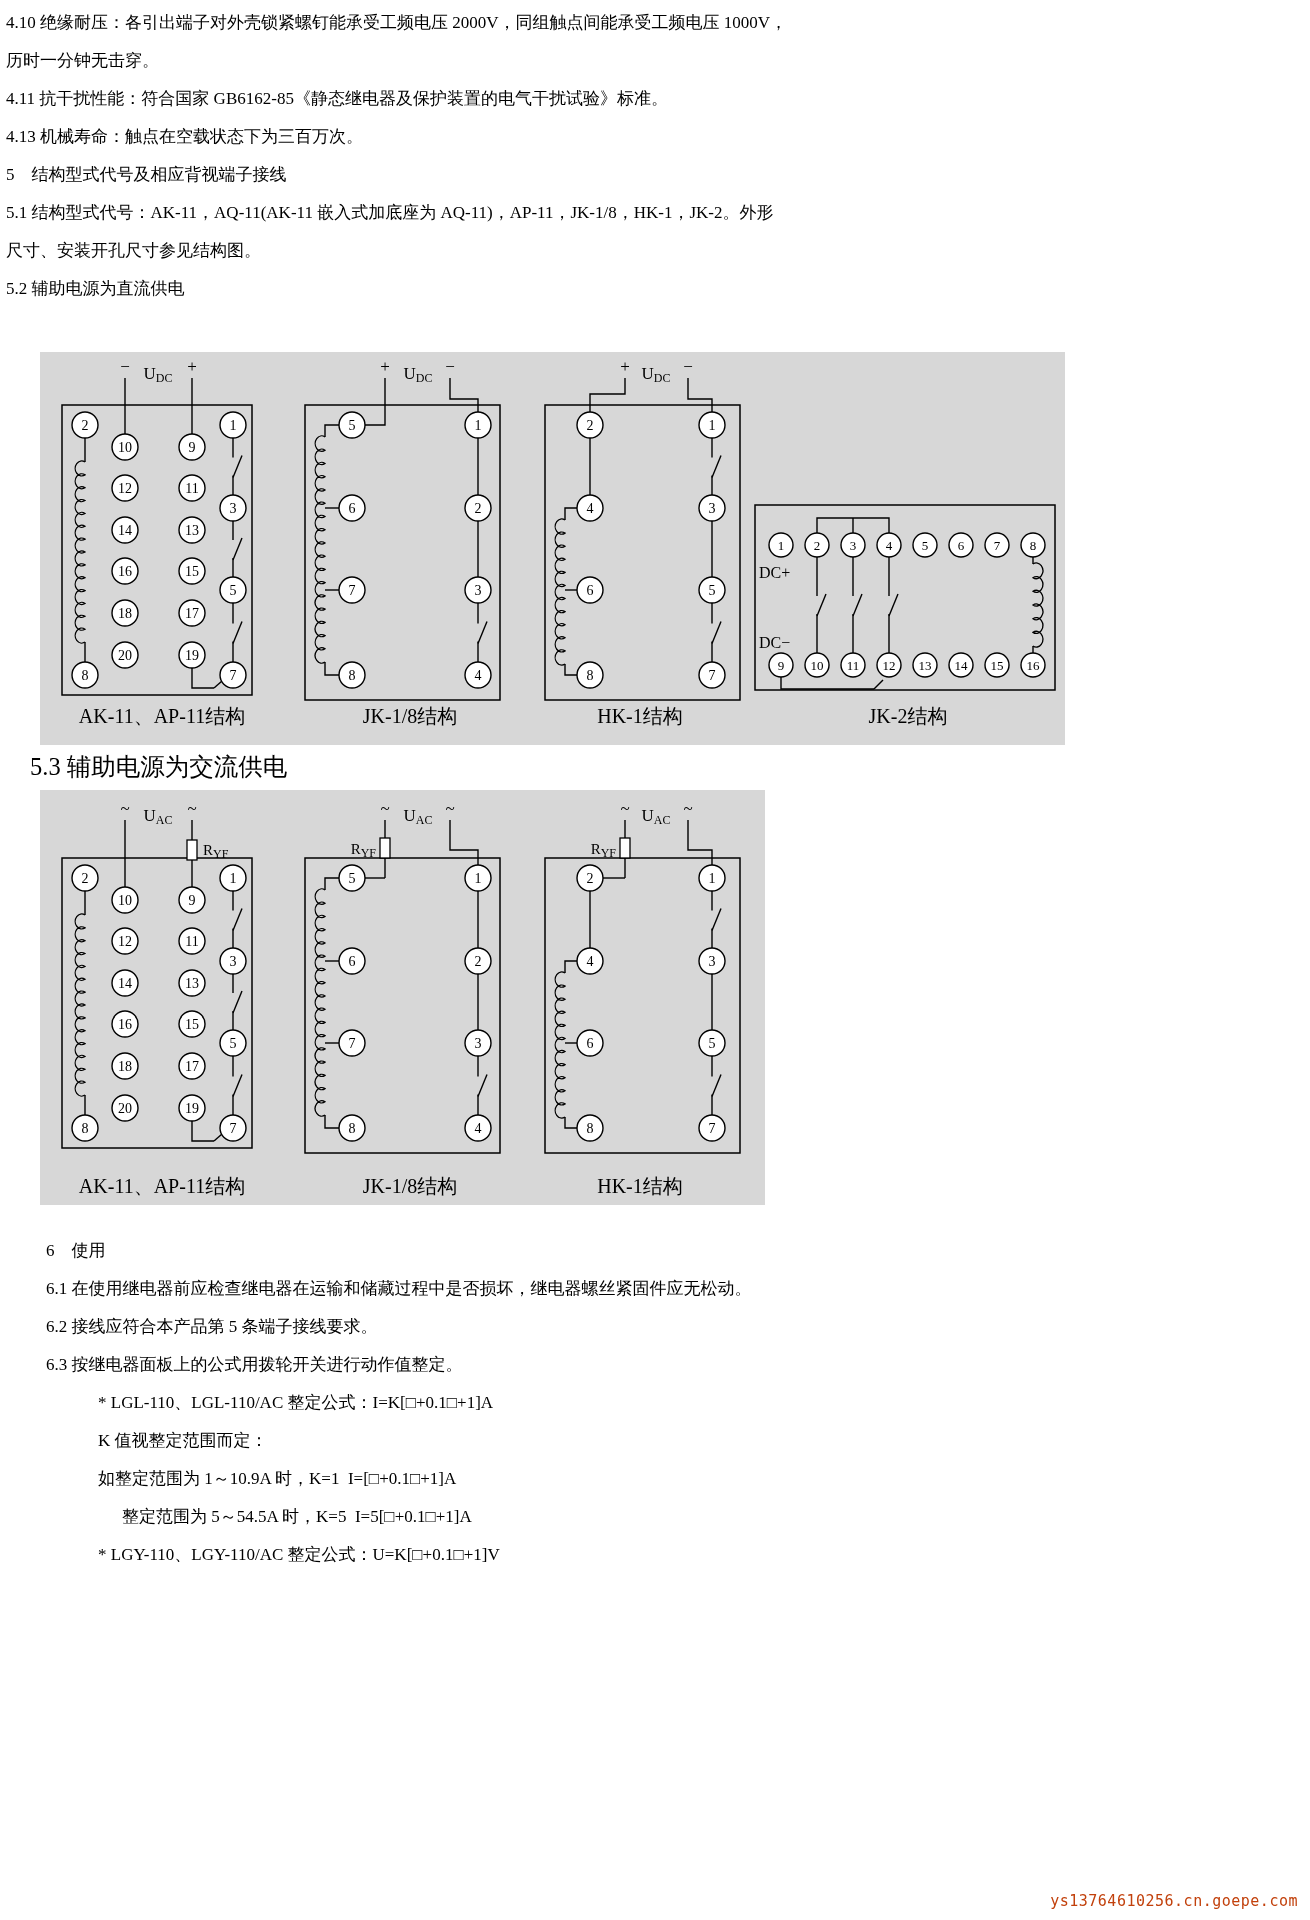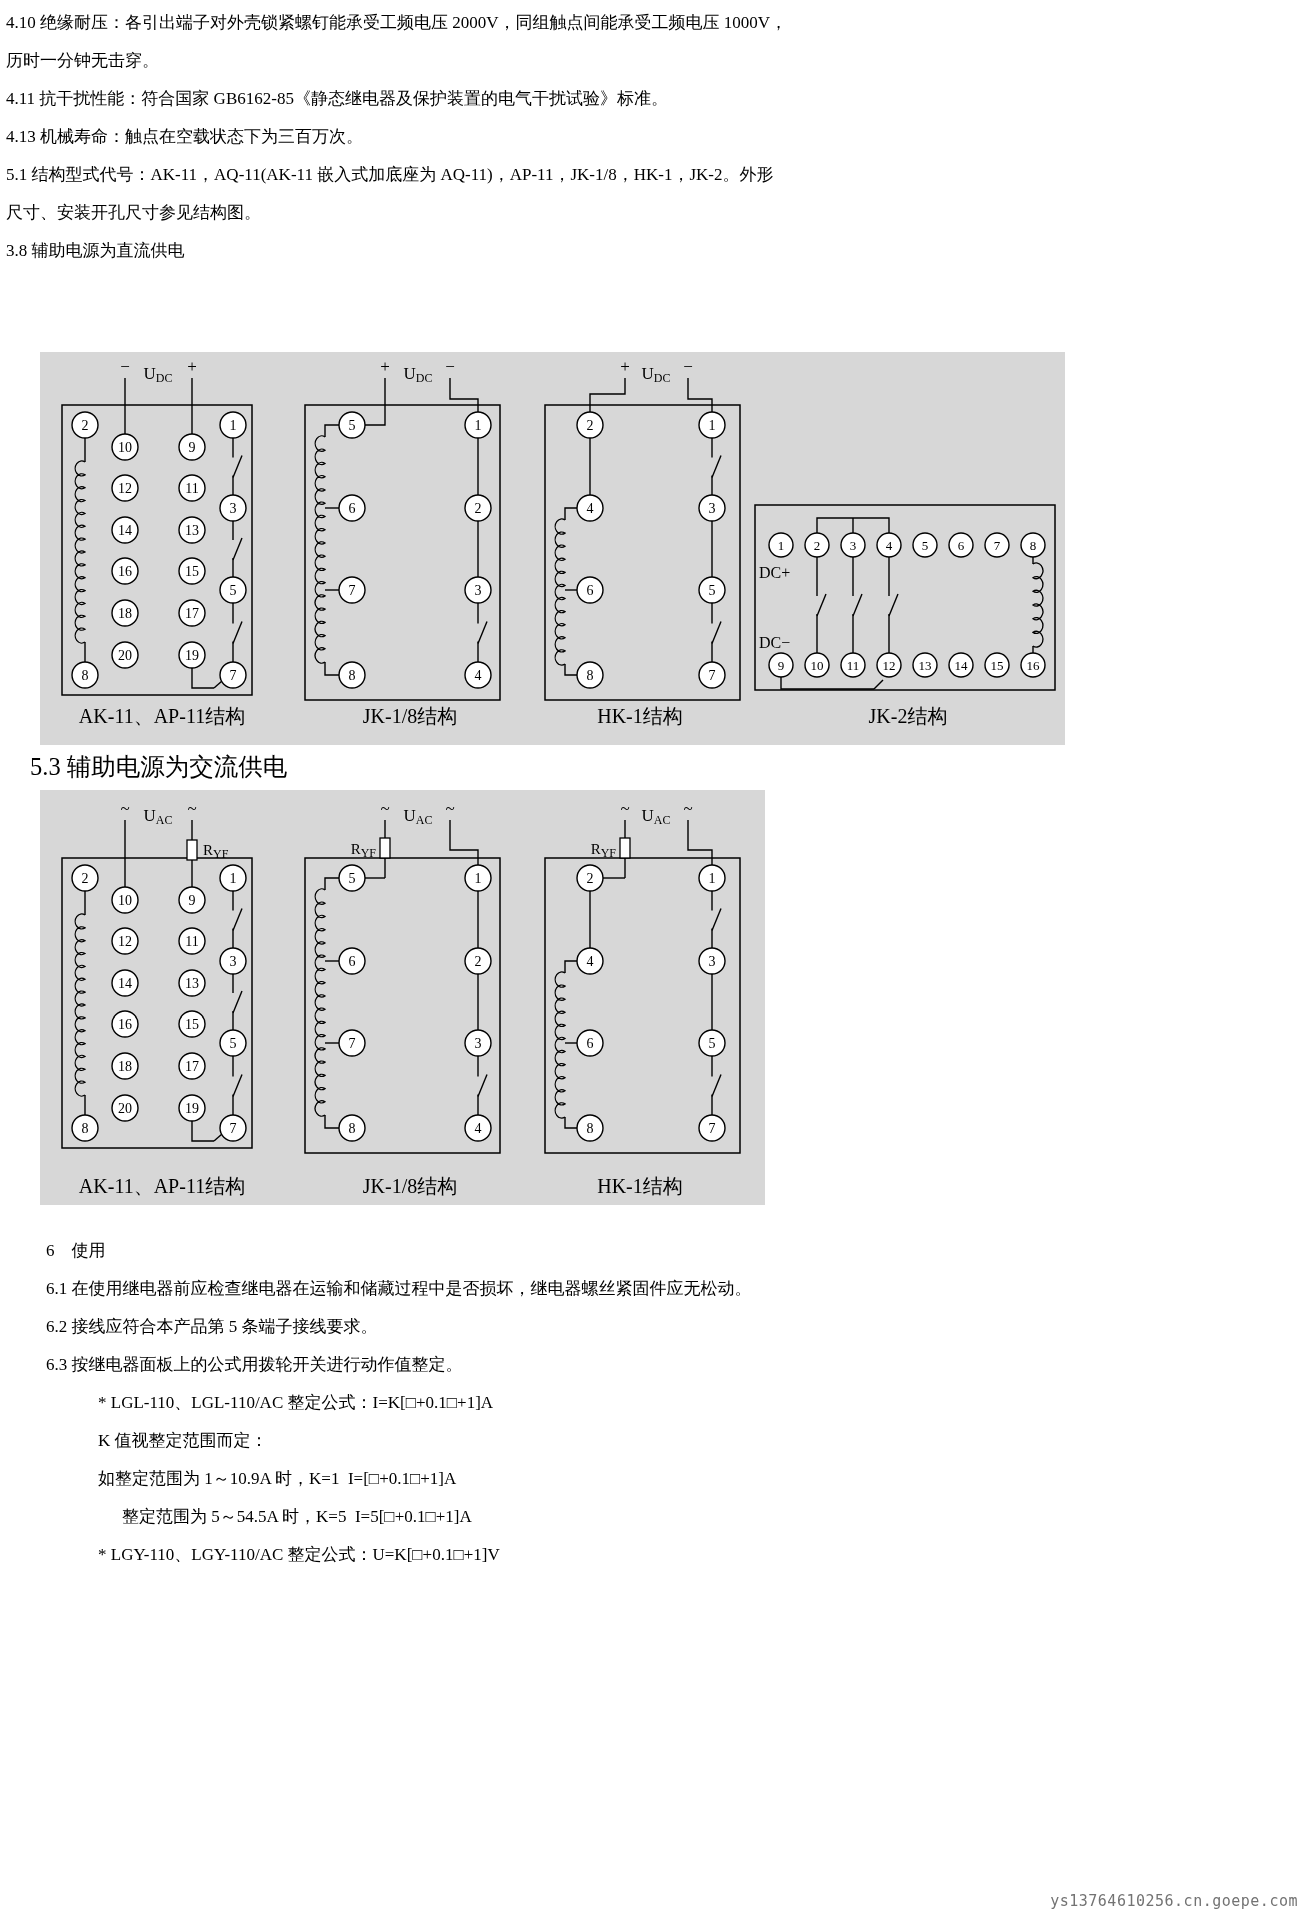--- a/index.html
+++ b/index.html
@@ -7,38 +7,39 @@
         font-family:"Liberation Serif","DejaVu Serif",serif;overflow:hidden;}
   .tblock{position:absolute;left:6px;right:6px;}
   .tline{font-size:17px;line-height:38px;white-space:pre;}
   .indent-0{padding-left:0;}
   .indent-1{padding-left:52px;}
   .indent-2{padding-left:76px;}
   .panel{position:absolute;background:#d7d7d7;}
   #panel1{left:40px;top:352px;width:1025px;height:393px;}
   #panel2{left:40px;top:790px;width:725px;height:415px;}
   .sec-line{position:absolute;left:6px;font-size:24.5px;line-height:38px;white-space:pre;}
-  .watermark{position:absolute;right:12px;bottom:10px;font-size:15px;color:#737373;
+  .watermark{position:absolute;right:12px;bottom:10px;font-size:15px;color:#c2410c;
              font-family:"DejaVu Sans Mono","Liberation Mono",monospace;letter-spacing:.5px;}
   svg{display:block;}
   svg text{font-family:"Liberation Serif","DejaVu Serif",serif;fill:#000;}
 </style>
 </head>
 <body>
 
 <div class="page">
 
   <div class="tblock" id="top-text" style="top:4px;">
       <div class="tline indent-0">4.10 绝缘耐压：各引出端子对外壳锁紧螺钉能承受工频电压 2000V，同组触点间能承受工频电压 1000V，</div>
       <div class="tline indent-0">历时一分钟无击穿。</div>
       <div class="tline indent-0">4.11 抗干扰性能：符合国家 GB6162-85《静态继电器及保护装置的电气干扰试验》标准。</div>
       <div class="tline indent-0">4.13 机械寿命：触点在空载状态下为三百万次。</div>
+      <div class="tline indent-0">5    结构型式代号及相应背视端子接线</div>
       <div class="tline indent-0">5.1 结构型式代号：AK-11，AQ-11(AK-11 嵌入式加底座为 AQ-11)，AP-11，JK-1/8，HK-1，JK-2。外形</div>
       <div class="tline indent-0">尺寸、安装开孔尺寸参见结构图。</div>
-      <div class="tline indent-0">3.8 辅助电源为直流供电</div>
+      <div class="tline indent-0">5.2 辅助电源为直流供电</div>
     </div>
 
   <div class="panel" id="panel1">
     <svg id="svg-dc" width="1025" height="393">
         <g>
           <rect x="22" y="53" width="190" height="290" fill="none" stroke="#000" stroke-width="1.5"></rect>
           <polyline points="45,86 45,110" fill="none" stroke="#000" stroke-width="1.4"></polyline>
           <polyline points="45,290 45,310" fill="none" stroke="#000" stroke-width="1.4"></polyline>
           <polyline points="152,316 152,336 174,336" fill="none" stroke="#000" stroke-width="1.4"></polyline>
           <polyline points="174,336 182,329" fill="none" stroke="#000" stroke-width="1.4"></polyline>

